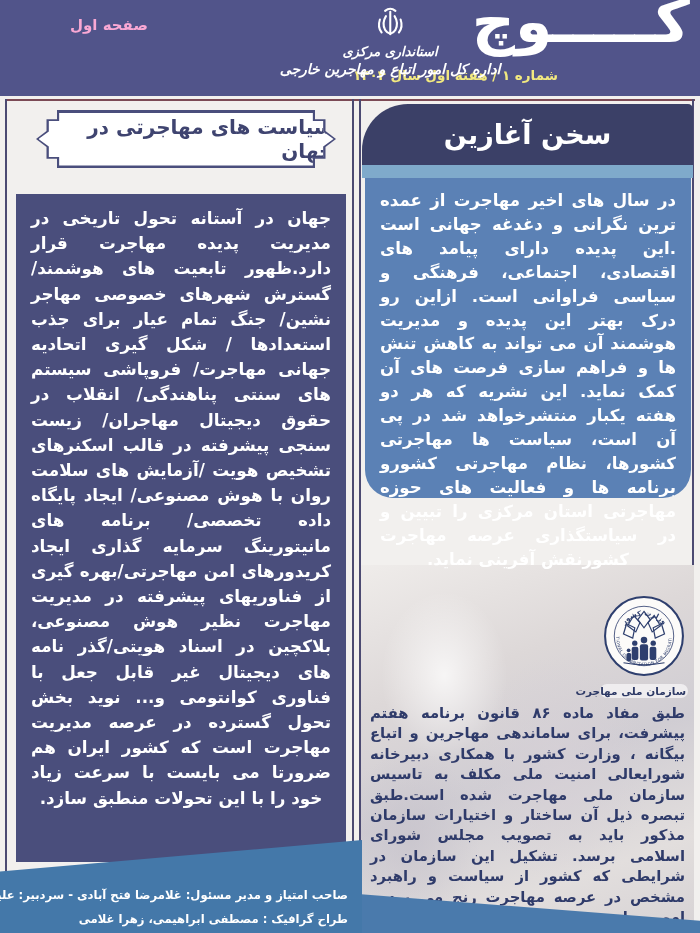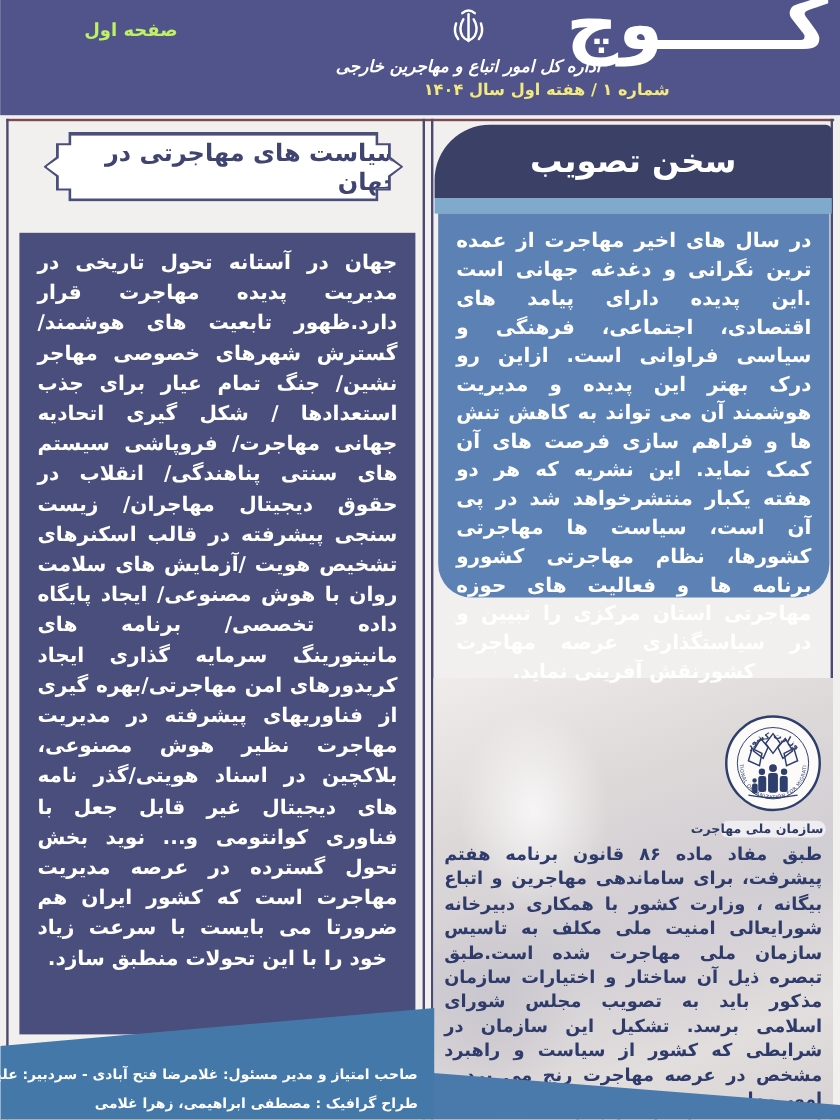--- a/index.html
+++ b/index.html
@@ -7,21 +7,21 @@
   #page{position:relative;width:700px;height:933px;margin:0 auto;background:#f2f0ee;overflow:hidden;direction:rtl;}
 
   
   .masthead{position:absolute;top:0;left:0;right:0;height:96px;background:#51548a;z-index:4;}
   .koch{position:absolute;right:10px;top:-14px;font-size:60px;font-weight:bold;color:#ffffff;letter-spacing:-1px;}
   .issue{position:absolute;right:142px;top:67px;font-size:13.5px;font-weight:bold;color:#f2e97f;white-space:nowrap;}
   .orgblock{position:absolute;left:250px;width:280px;top:4px;text-align:center;color:#fff;}
   .orgblock .emb{height:38px;}
   .orgline1{font-size:13px;font-weight:bold;font-style:italic;margin-top:-2px;}
   .orgline2{font-size:14px;font-weight:bold;font-style:italic;white-space:nowrap;margin-top:2px;}
-  .pagebadge{position:absolute;left:70px;top:16px;font-size:15px;font-weight:bold;color:#bef264;}
+  .pagebadge{position:absolute;left:70px;top:16px;font-size:15px;font-weight:bold;color:#f9a8d4;}
 
   
   .hline{position:absolute;left:5px;right:5px;top:99px;height:2px;background:#7c4a55;z-index:1;}
   .vline{position:absolute;top:99px;bottom:0;width:2px;background:#4c4a72;z-index:1;}
   .v1{left:5px}.v2{left:352px}.v3{left:359px}.v4{left:692px}
 
   
   .cartouche{position:absolute;left:36px;top:110px;width:300px;height:58px;z-index:3;
     clip-path:polygon(7% 0%,93% 0%,93% 16%,96.5% 16%,96.5% 36%,100% 50%,96.5% 64%,96.5% 84%,93% 84%,93% 100%,7% 100%,7% 84%,3.5% 84%,3.5% 64%,0% 50%,3.5% 36%,3.5% 16%,7% 16%);
     background:#4a4e7c;}
@@ -77,40 +77,41 @@
       <svg class="emb" viewBox="0 0 40 44">
         <g fill="none" stroke="#ffffff" stroke-width="2.4" stroke-linecap="round">
           <path d="M20 9 L20 35"></path>
           <path d="M14 8 Q20 3 26 8"></path>
           <path d="M15 14 Q10 22 14 30 Q16 33 19 34"></path>
           <path d="M25 14 Q30 22 26 30 Q24 33 21 34"></path>
           <path d="M8 18 Q5 27 10 33"></path>
           <path d="M32 18 Q35 27 30 33"></path>
         </g>
       </svg>
+      <div class="orgline1">استانداری مرکزی</div>
       <div class="orgline2">اداره کل امور اتباع و مهاجرین خارجی</div>
     </div>
     <div class="pagebadge">صفحه اول</div>
   </div>
 
   <div class="hline"></div>
   <div class="vline v1"></div>
   <div class="vline v2"></div>
   <div class="vline v3"></div>
   <div class="vline v4"></div>
 
   <div class="cartouche">
     <div class="inner">
       <span>سیاست های مهاجرتی در جهان</span>
     </div>
   </div>
   <div class="worldbody">جهان در آستانه تحول تاریخی در مدیریت پدیده مهاجرت قرار دارد.ظهور تابعیت های هوشمند/ گسترش شهرهای خصوصی مهاجر نشین/ جنگ تمام عیار برای جذب استعدادها / شکل گیری اتحادیه جهانی مهاجرت/ فروپاشی سیستم های سنتی پناهندگی/ انقلاب در حقوق دیجیتال مهاجران/ زیست سنجی پیشرفته در قالب اسکنرهای تشخیص هویت /آزمایش های سلامت روان با هوش مصنوعی/ ایجاد پایگاه داده تخصصی/ برنامه های مانیتورینگ سرمایه گذاری ایجاد کریدورهای امن مهاجرتی/بهره گیری از فناوریهای پیشرفته در مدیریت مهاجرت نظیر هوش مصنوعی، بلاکچین در اسناد هویتی/گذر نامه های دیجیتال غیر قابل جعل با فناوری کوانتومی و... نوید بخش تحول گسترده در عرصه مدیریت مهاجرت است که کشور ایران هم ضرورتا می بایست با سرعت زیاد خود را با این تحولات منطبق سازد.</div>
 
   <div class="openhead">
-    <span>سخن تصویب</span>
+    <span>سخن آغازین</span>
   </div>
   <div class="lightband"></div>
   <div class="openbody">در سال های اخیر مهاجرت از عمده ترین نگرانی و دغدغه جهانی است .این پدیده دارای پیامد های اقتصادی، اجتماعی، فرهنگی و سیاسی فراوانی است. ازاین رو درک بهتر این پدیده و مدیریت هوشمند آن می تواند به کاهش تنش ها و فراهم سازی فرصت های آن کمک نماید. این نشریه که هر دو هفته یکبار منتشرخواهد شد در پی آن است، سیاست ها مهاجرتی کشورها، نظام مهاجرتی کشورو برنامه ها و فعالیت های حوزه مهاجرتی استان مرکزی را تبیین و در سیاستگذاری عرصه مهاجرت کشورنقش آفرینی نماید.</div>
 
   <div class="orgsec">
     <div class="nlogo">
       <svg width="82" height="82" viewBox="0 0 80 80">
         <circle cx="40" cy="40" r="38" fill="#fcfbf9" stroke="#2e3f6e" stroke-width="2"></circle>
         <circle cx="40" cy="40" r="29" fill="none" stroke="#2e3f6e" stroke-width="0.8"></circle>
         <defs>

